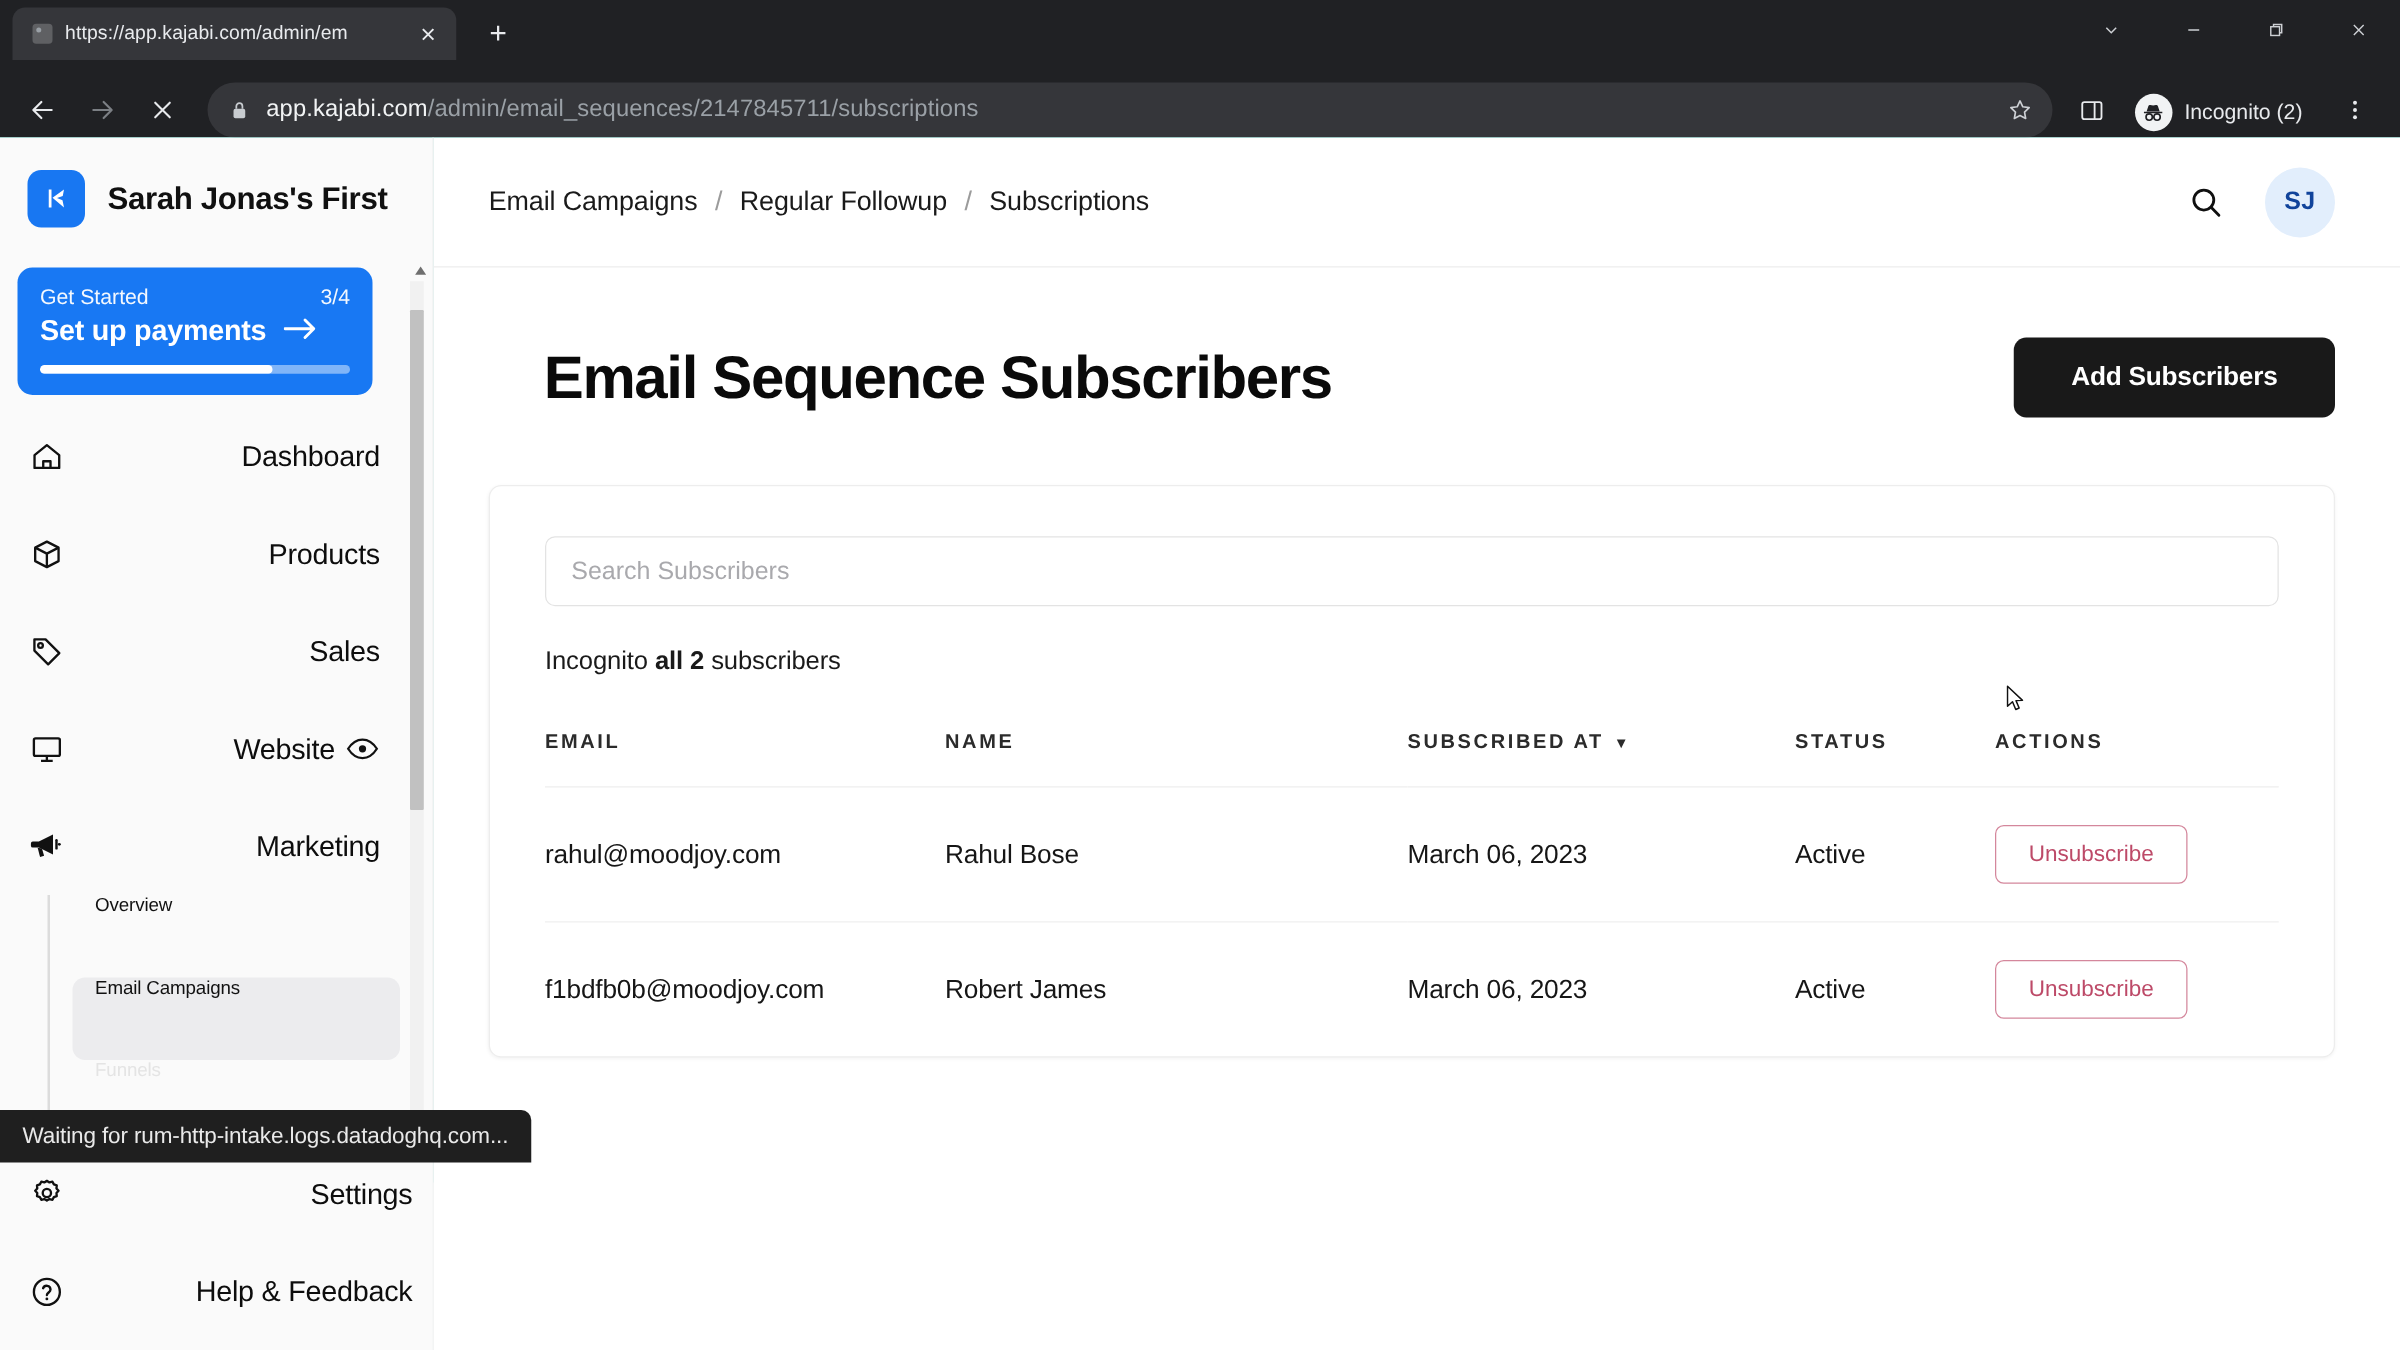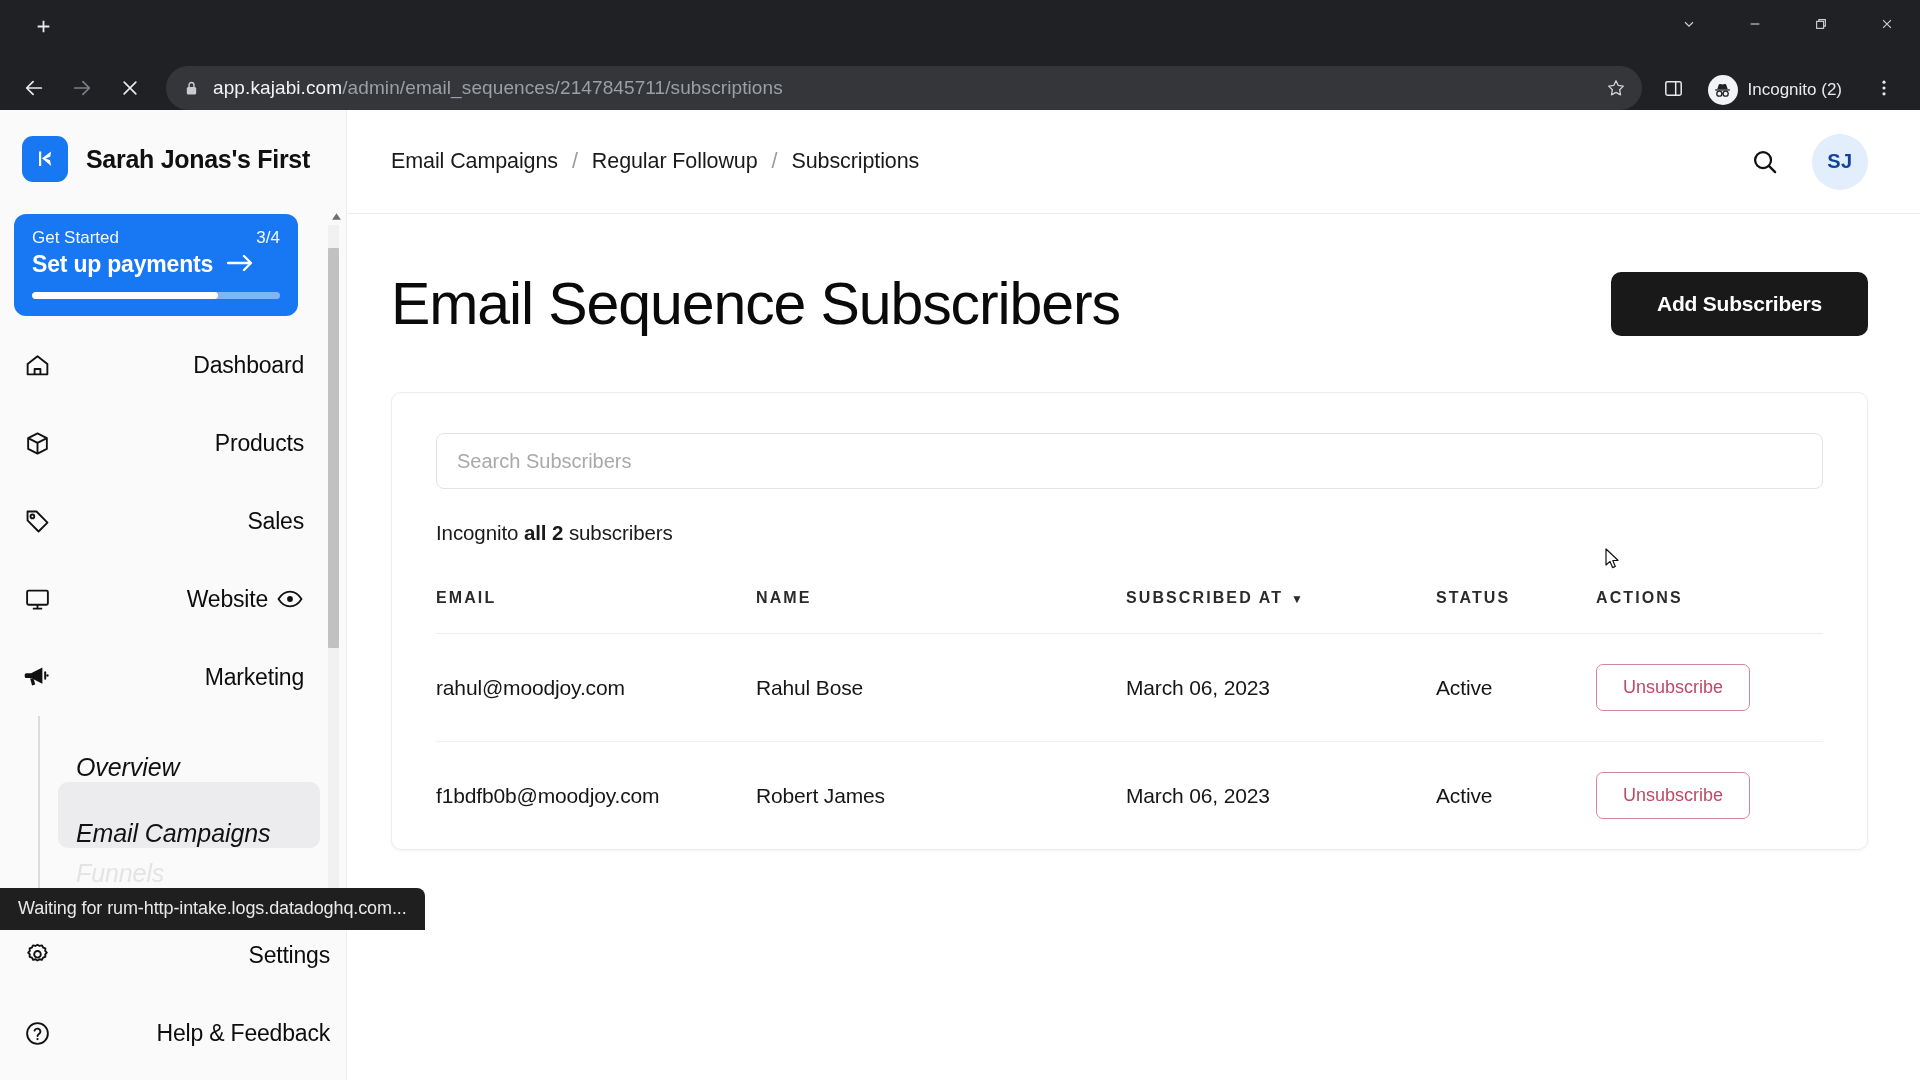--- a/index.html
+++ b/index.html
@@ -283,28 +283,27 @@
 
   .subnav {
     margin-left: 38px;
     border-left: 2px solid #dcdcdc;
     padding-left: 0;
   }
   .subnav-item {
     margin-left: 18px;
     height: 66px;
     display: flex;
-    align-items: flex-end;
+    align-items: flex-start;
     padding: 0 18px;
     border-radius: 10px;
-    font-size: 25px;
+    font-size: 15px;
     font-weight: 400;
     color: #111;
     letter-spacing: -.1px;
-    font-style: italic;
   }
   .subnav-item.active { background: #ececee; }
   .subnav-item.faded { color: #e4e4e4; height: 40px; overflow: hidden; }
 
   .sb-scrollbar {
     position: absolute;
     right: 4px;
     top: 4px;
     bottom: 4px;
     width: 17px;
@@ -388,24 +387,25 @@
     padding: 56px 52px 0 44px;
     overflow: hidden;
   }
 
   .page-head {
     display: flex;
     align-items: center;
     margin-bottom: 54px;
   }
   .page-title {
-    font-size: 59px;
-    font-weight: 400;
+    font-size: 48px;
+    font-weight: 700;
     letter-spacing: -1.1px;
     color: #0a0a0a;
+    margin-left: 44px;
   }
   .add-btn {
     margin-left: auto;
     background: #191919;
     color: #fff;
     font-size: 21px;
     font-weight: 700;
     letter-spacing: -.2px;
     border: none;
     border-radius: 10px;
@@ -514,20 +514,29 @@
     z-index: 60;
     pointer-events: none;
   }
 </style>
 </head>
 <body>
 
 <div class="browser-chrome">
 
   <div class="tabstrip">
+    <div class="tab">
+      <span class="tab-favicon"></span>
+      <span class="tab-title">https://app.kajabi.com/admin/em</span>
+      <span class="tab-close">
+        <svg width="15" height="15" viewBox="0 0 16 16" fill="none" stroke="currentColor" stroke-width="1.7">
+          <path d="M3.5 3.5 L12.5 12.5 M12.5 3.5 L3.5 12.5"></path>
+        </svg>
+      </span>
+    </div>
     <div class="new-tab">
       <svg width="17" height="17" viewBox="0 0 16 16" fill="none" stroke="currentColor" stroke-width="1.7">
         <path d="M8 2.5 V13.5 M2.5 8 H13.5"></path>
       </svg>
     </div>
 
     <div class="win-controls">
       <div class="win-btn">
         <svg width="14" height="14" viewBox="0 0 16 16" fill="none" stroke="currentColor" stroke-width="1.4">
           <path d="M3.5 6 L8 10.5 L12.5 6"></path>

